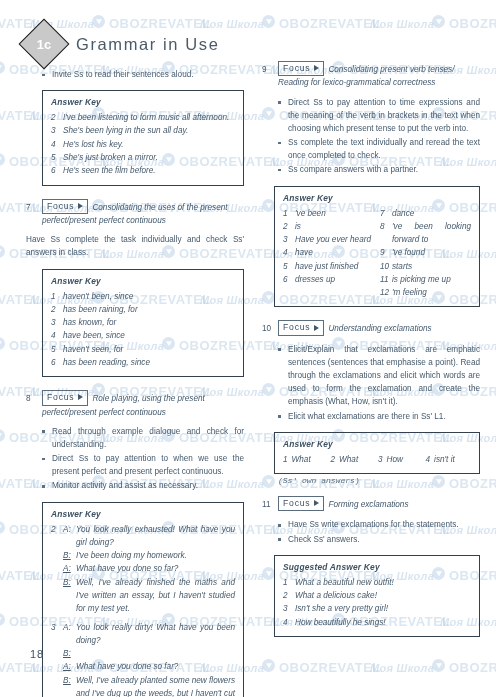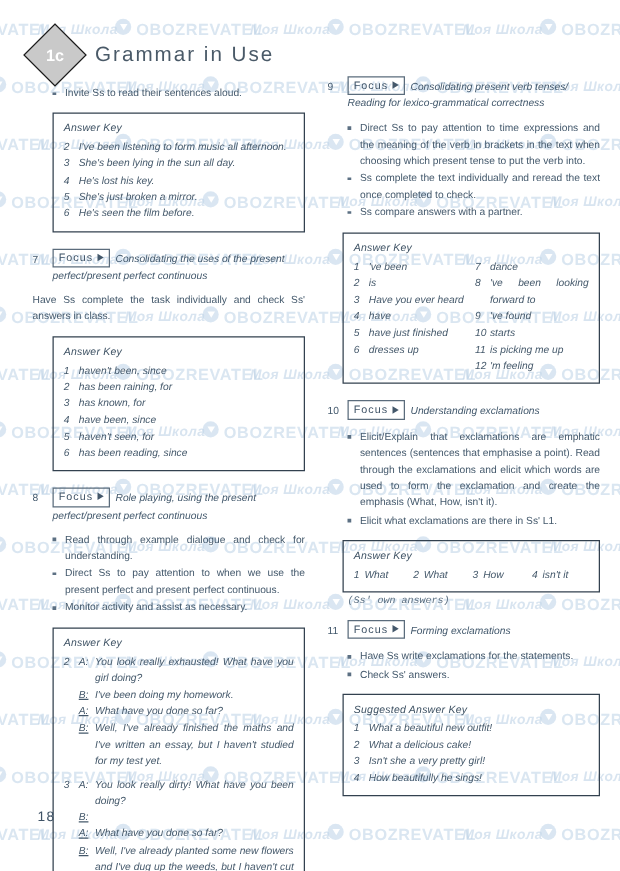--- a/index.html
+++ b/index.html
@@ -54,21 +54,21 @@
         margin:6px 0 0 0;color:#44596c;}
 
   ul.bullets{list-style:none;margin:6px 0 0 16px;padding:0;}
   ul.bullets li{position:relative;padding-left:10px;font-size:8.2px;
         line-height:1.6;text-align:justify;color:#44596c;margin-bottom:1px;}
   ul.bullets li::before{content:"";position:absolute;left:0;top:5.5px;
         width:2.6px;height:2.6px;background:#5c7083;}
 
   .keybox{border:1.1px solid #33414f;margin:9px 0 0 16px;padding:6px 8px 7px 8px;}
   .keybox.wide{margin-left:12px;}
-  .key-title{font-size:8.4px;font-style:italic;font-weight:normal;
+  .key-title{font-size:8.4px;font-style:italic;font-weight:bold;
         color:#3d5163;margin-bottom:4px;letter-spacing:.2px;}
   .key-row{display:flex;font-size:8.2px;font-style:italic;line-height:1.62;
         color:#45596b;}
   .key-n{flex:0 0 12px;}
   .key-t{flex:1;text-align:justify;}
   .key-sub{display:flex;font-size:8.2px;font-style:italic;line-height:1.62;color:#45596b;}
   .key-sp{flex:0 0 12px;}
   .key-role{flex:0 0 13px;text-decoration:underline;}
   .key-role.plain{text-decoration:none;}
 

